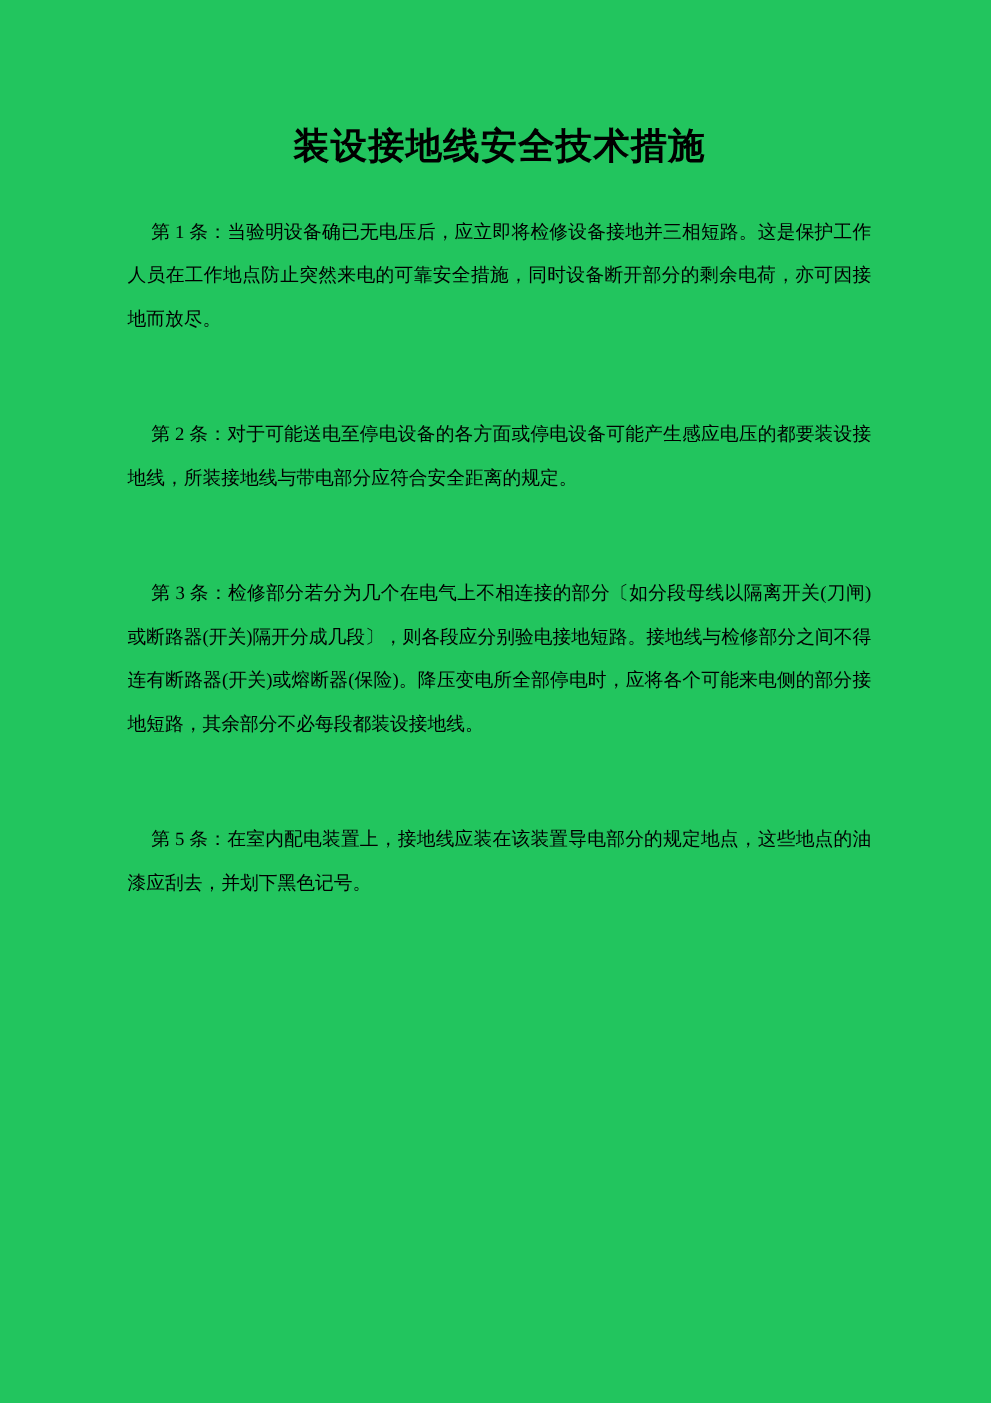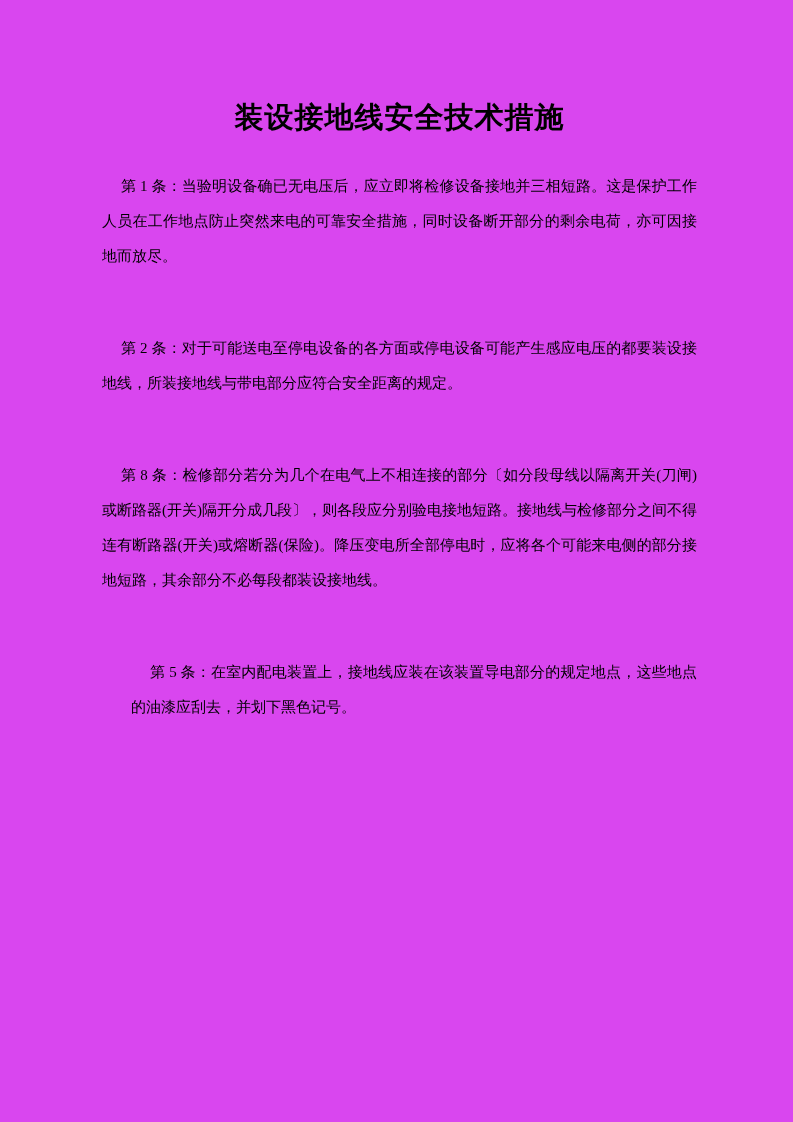--- a/index.html
+++ b/index.html
@@ -4,21 +4,21 @@
 <style>
   html, body {
     margin: 0;
     padding: 0;
     background: #ffffff;
   }
   .page {
     position: relative;
     width: 793px;
     height: 1122px;
-    background: #d946ef;
+    background: #22c55e;
     box-sizing: border-box;
     padding: 98px 96px 0 102px;
     overflow: hidden;
     font-family: "Liberation Serif", "DejaVu Serif", serif;
     color: #000000;
   }
   .doc-title {
     font-size: 29px;
     line-height: 38px;
     font-weight: bold;
@@ -32,32 +32,31 @@
     line-height: 35px;
     text-align: justify;
     text-justify: inter-ideograph;
     text-indent: 19px;
     margin: 0 0 57px 0;
     color: #000000;
     word-break: break-all;
   }
   .doc-para:last-child {
     margin-bottom: 0;
-    margin-left: 29px;
   }
 </style>
 </head>
 <body>
 
 <div class="page">
   <h1 class="doc-title">装设接地线安全技术措施</h1>
 
   <div>
     <p class="doc-para">第 1 条：当验明设备确已无电压后，应立即将检修设备接地并三相短路。这是保护工作人员在工作地点防止突然来电的可靠安全措施，同时设备断开部分的剩余电荷，亦可因接地而放尽。</p>
 
     <p class="doc-para">第 2 条：对于可能送电至停电设备的各方面或停电设备可能产生感应电压的都要装设接地线，所装接地线与带电部分应符合安全距离的规定。</p>
 
 
-    <p class="doc-para">第 8 条：检修部分若分为几个在电气上不相连接的部分〔如分段母线以隔离开关(刀闸)或断路器(开关)隔开分成几段〕，则各段应分别验电接地短路。接地线与检修部分之间不得连有断路器(开关)或熔断器(保险)。降压变电所全部停电时，应将各个可能来电侧的部分接地短路，其余部分不必每段都装设接地线。</p>
+    <p class="doc-para">第 3 条：检修部分若分为几个在电气上不相连接的部分〔如分段母线以隔离开关(刀闸)或断路器(开关)隔开分成几段〕，则各段应分别验电接地短路。接地线与检修部分之间不得连有断路器(开关)或熔断器(保险)。降压变电所全部停电时，应将各个可能来电侧的部分接地短路，其余部分不必每段都装设接地线。</p>
 
     <p class="doc-para">第 5 条：在室内配电装置上，接地线应装在该装置导电部分的规定地点，这些地点的油漆应刮去，并划下黑色记号。</p>
   </div>
 </div>
 
 </body></html>

